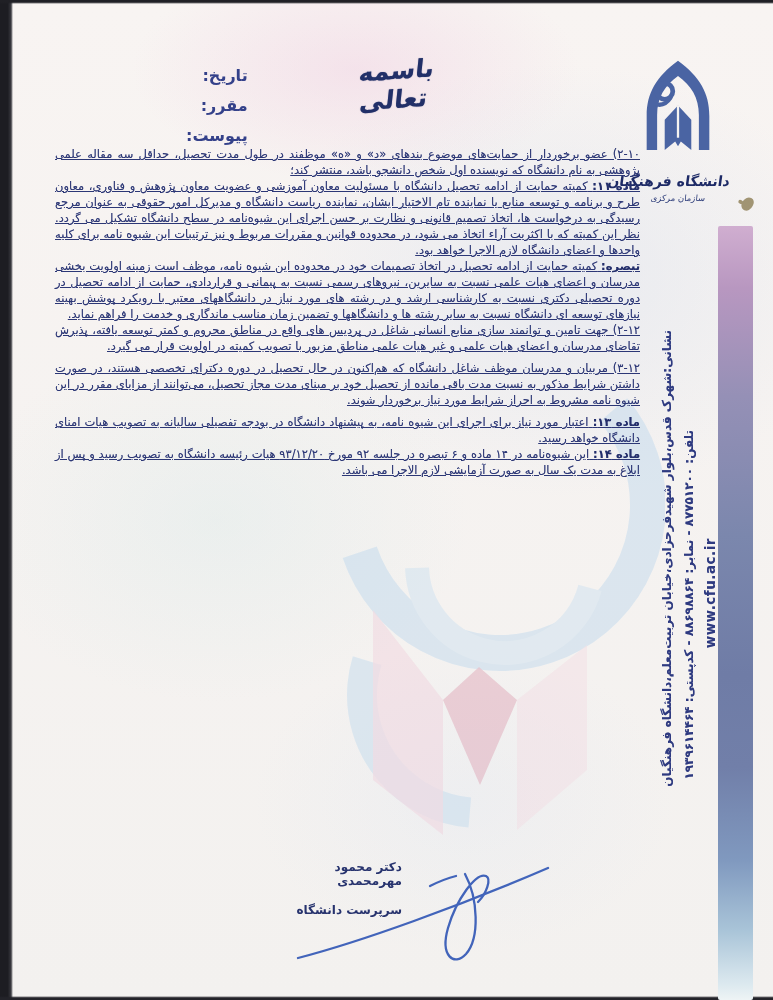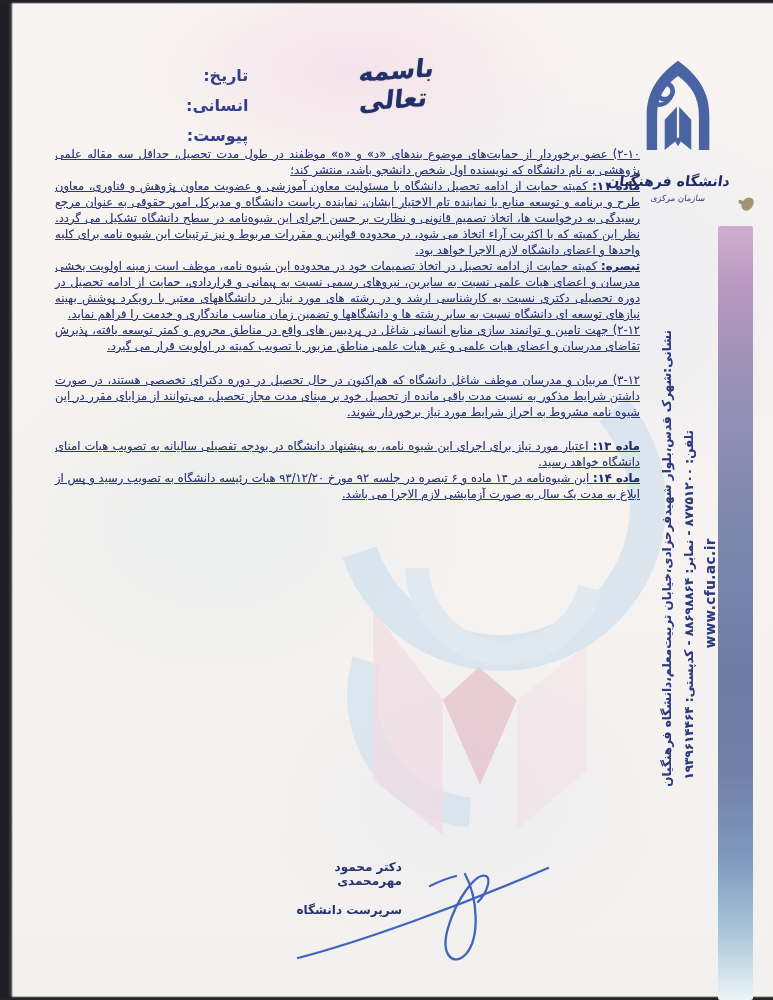--- a/index.html
+++ b/index.html
@@ -35,21 +35,21 @@
   .org-name{font-size:8.5px;color:#2a3a78;letter-spacing:1px;margin-top:4px;transform:skewX(-6deg);}
   
   .body-text{
     position:absolute; right:133px; top:146px; width:585px;
     direction:rtl; text-align:justify;
     font-size:11.5px; line-height:16px; color:#2c3776;
     text-shadow:0 0 .5px rgba(44,55,118,.45);
     text-decoration:underline;
   }
   .body-text p{margin:0;}
-  .body-text p.gap{margin-top:18px;}
+  .body-text p.gap{margin-top:6px;}
   .body-text .lead{font-weight:bold;color:#232e6b;}
   
   .sig-block{position:absolute;left:282px;top:860px;width:120px;direction:rtl;
     font-size:12px;color:#27336e;font-weight:600;}
   .sig-block .sig-title{margin-top:15px;font-size:12px;}
   .sig-svg{position:absolute;left:280px;top:846px;}
   
   .side-band{
     position:absolute;left:718px;top:226px;width:35px;height:774px;
     background:linear-gradient(180deg,
@@ -88,21 +88,21 @@
       <path d="M188,385 L224,352 L262,385 L225,470 Z" fill="#dc9fb0" opacity="0.8"></path>
     </g>
   </svg>
 
   <div class="edge edge-left"></div>
   <div class="edge edge-top"></div>
   <div class="edge edge-bottom"></div>
 
   <div class="meta">
     <div>تاریخ:</div>
-    <div>انسانی:</div>
+    <div>مقرر:</div>
     <div>پیوست:</div>
   </div>
 
   <div class="bismillah">باسمه تعالی</div>
 
   <div class="logo-block">
     <svg width="86" height="112" viewBox="0 0 90 118">
       <path d="M45,3 C22,20 12,37 12,61 L12,97 L23,97 L23,60 C23,42 31,29 45,19 C59,29 67,42 67,60 L67,97 L78,97 L78,61 C78,37 68,20 45,3 Z" fill="#4a64a3"></path>
       <path d="M45,50 L59,65 L59,97 L48,88 L45,93 L42,88 L31,97 L31,65 Z" fill="#4a64a3"></path>
       <path d="M45,50 L45,84" stroke="#f5f3f1" stroke-width="2.4"></path>

